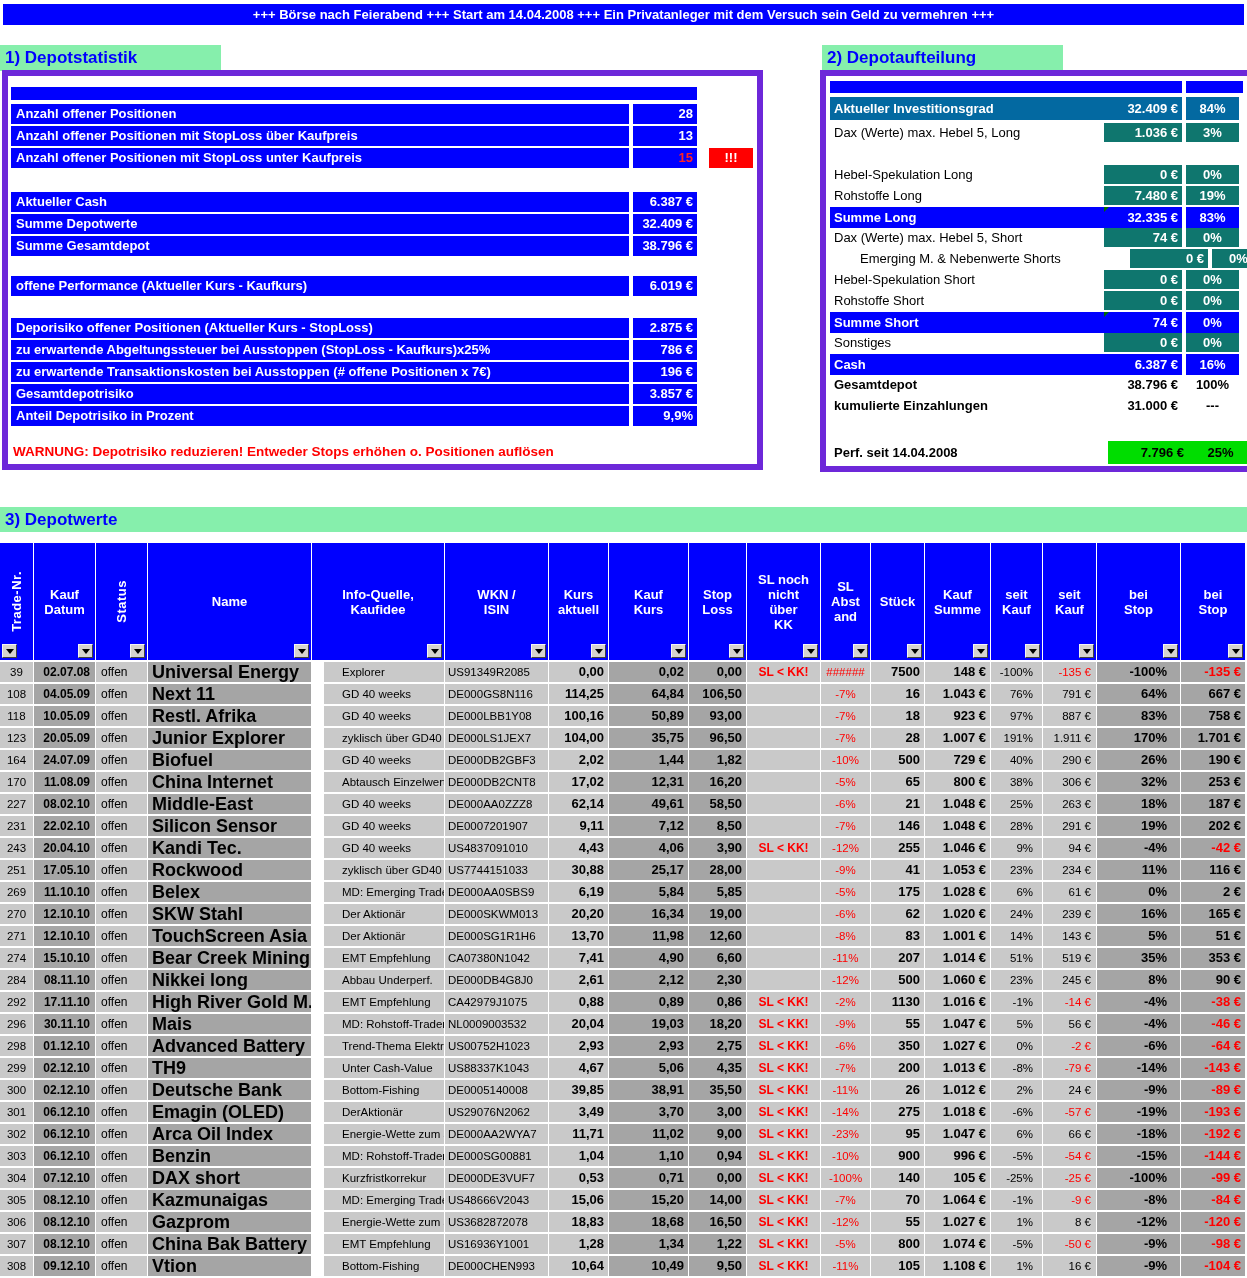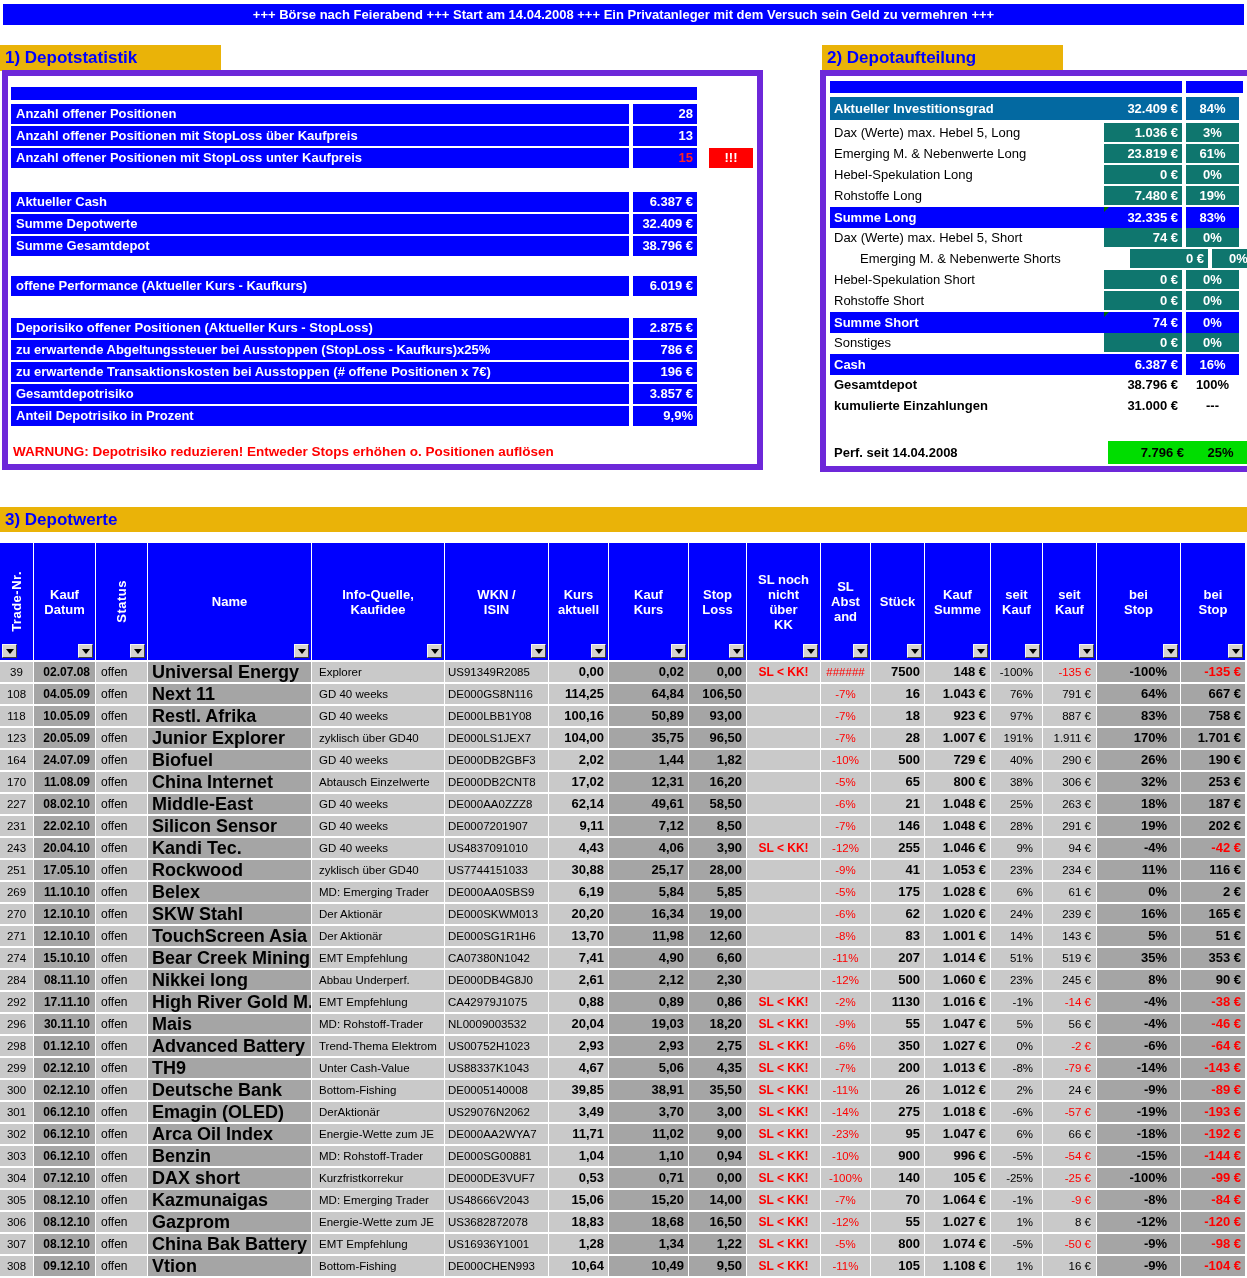--- a/index.html
+++ b/index.html
@@ -3,21 +3,21 @@
 <meta charset="utf-8">
 <style>
   html,body{margin:0;padding:0;background:#fff;}
   body{width:1247px;height:1278px;position:relative;font-family:"Liberation Sans",sans-serif;overflow:hidden;}
 
   
   .banner{position:absolute;left:3px;top:4px;width:1241px;height:21px;background:#0000ff;
           color:#fff;font-weight:bold;font-size:13px;line-height:21px;text-align:center;white-space:nowrap;}
 
   
-  .band{position:absolute;background:#eab308;color:#0000ff;font-weight:bold;font-size:17px;
+  .band{position:absolute;background:#86efac;color:#0000ff;font-weight:bold;font-size:17px;
         padding-left:5px;display:flex;align-items:center;}
   .band1{left:0;top:45px;width:216px;height:26px;}
   .band2{left:822px;top:45px;width:236px;height:26px;}
   .band3{left:0;top:507px;width:1242px;height:25px;}
 
   
   .box{position:absolute;background:#fff;border:6px solid #6d28d9;}
   .box1{left:2px;top:70px;width:749px;height:388px;}
   .box2{left:820px;top:70px;width:421px;height:390px;}
 
@@ -59,21 +59,21 @@
         border:1px solid #404040;border-top-color:#f4f4f4;border-left-color:#f4f4f4;box-sizing:border-box;
         display:flex;align-items:center;justify-content:center;cursor:pointer;}
   .fbtn.left{right:auto;left:2px;}
   .tri{width:0;height:0;border-left:4px solid transparent;border-right:4px solid transparent;border-top:5px solid #000;}
   .td{height:20px;line-height:20px;overflow:hidden;white-space:nowrap;background:#c9c9c9;box-sizing:border-box;font-size:12px;color:#000;}
   .td.dark{background:#a5a5a5;}
   .c0{text-align:center;font-size:11.5px;}
   .c1{font-weight:bold;text-align:right;padding-right:5px;}
   .c2{padding-left:5px;}
   .c3{font-weight:bold;padding-left:4px;font-size:18px;}
-  .c4{padding-left:7px;font-size:11.5px;}
+  .c4{padding-left:18px;font-size:11.5px;margin-left:12px;}
   .c5{padding-left:3px;font-size:11.5px;}
   .c6,.c7,.c8{font-weight:bold;text-align:right;padding-right:4px;font-size:13px;}
   .c9{color:#ff0000;font-weight:bold;text-align:center;}
   .c10{color:#ff0000;text-align:center;font-size:11.5px;}
   .c11,.c12{font-weight:bold;text-align:right;padding-right:4px;font-size:13px;}
   .c13{text-align:right;padding-right:9px;font-size:11.5px;}
   .c14{text-align:right;padding-right:5px;font-size:11.5px;}
   .c15{font-weight:bold;text-align:right;padding-right:13px;font-size:13px;}
   .c16{font-weight:bold;text-align:right;padding-right:4px;font-size:13px;}
   .td.redtxt{color:#ff0000;}
@@ -169,28 +169,20 @@
       <div class="a-gap"></div>
       <div class="a-pct">84%</div>
     </div>
     <div class="a-row k-item" style="top: 47px; height: 19px; line-height: 19px;">
       <div class="a-lv">
         <div class="a-lab">Dax (Werte) max. Hebel 5, Long</div>
         <div class="a-val">1.036 €</div>
       </div>
       <div class="a-gap"></div>
       <div class="a-pct">3%</div>
-    </div>
-    <div class="a-row k-item" style="top: 68px; height: 19px; line-height: 19px;">
-      <div class="a-lv">
-        <div class="a-lab">Emerging M. &amp; Nebenwerte Long</div>
-        <div class="a-val">23.819 €</div>
-      </div>
-      <div class="a-gap"></div>
-      <div class="a-pct">61%</div>
     </div>
     <div class="a-row k-item" style="top: 89px; height: 19px; line-height: 19px;">
       <div class="a-lv">
         <div class="a-lab">Hebel-Spekulation Long</div>
         <div class="a-val">0 €</div>
       </div>
       <div class="a-gap"></div>
       <div class="a-pct">0%</div>
     </div>
     <div class="a-row k-item" style="top: 110px; height: 19px; line-height: 19px;">

